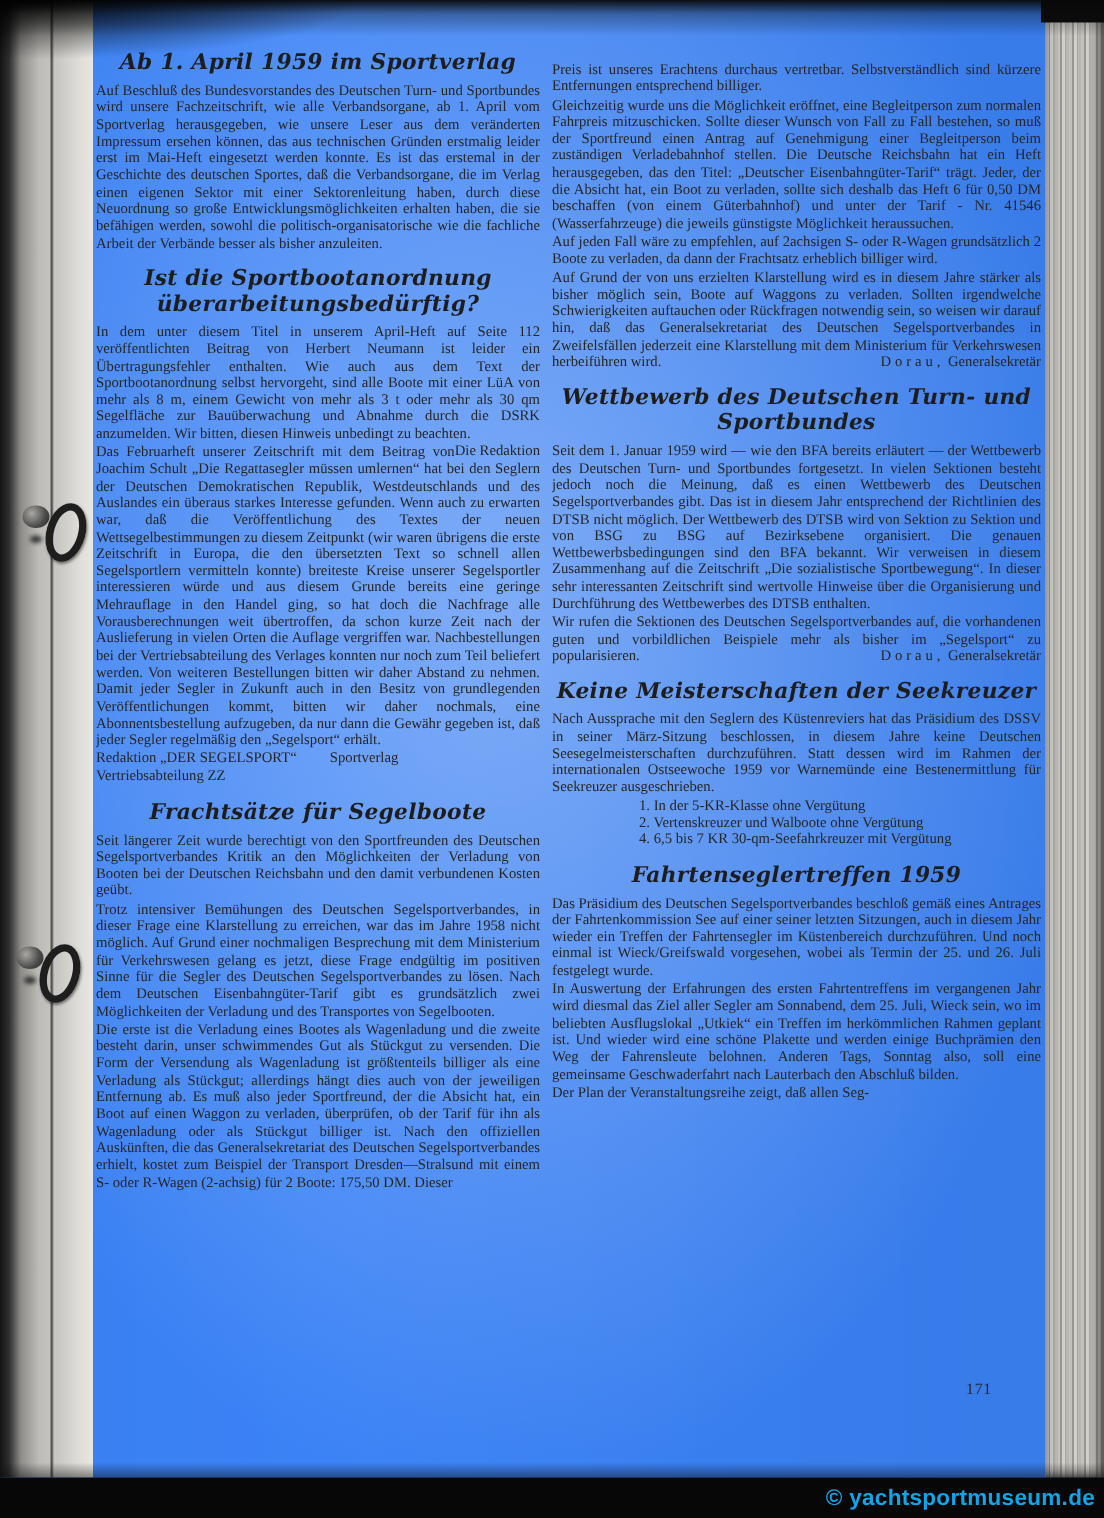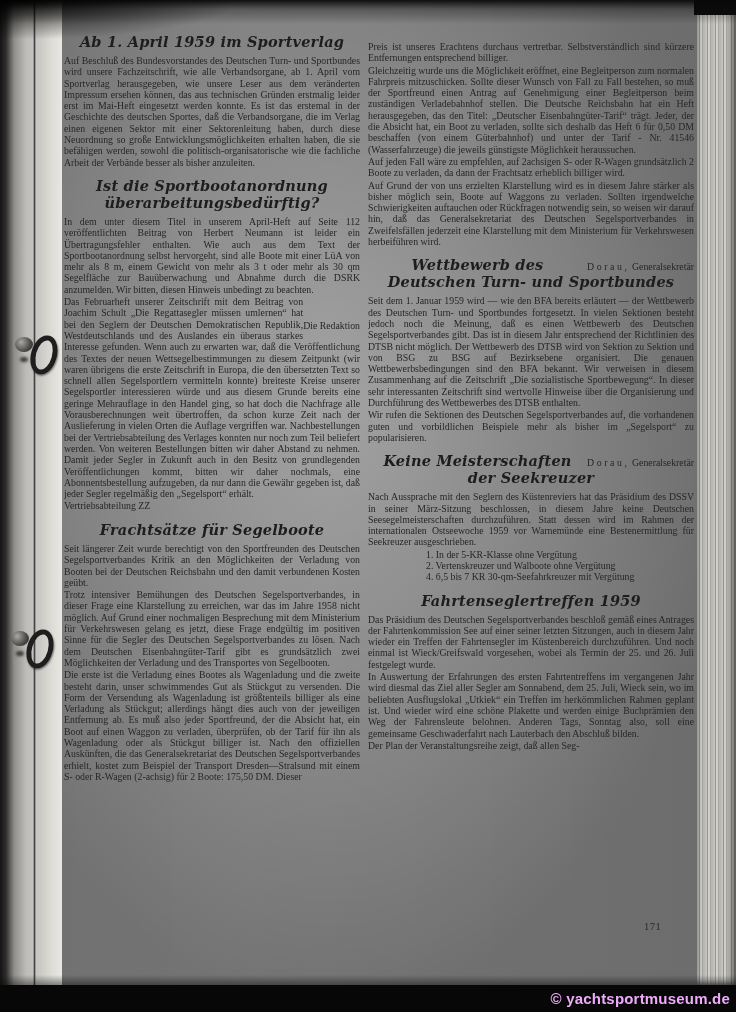--- a/index.html
+++ b/index.html
@@ -1,20 +1,20 @@
 <!DOCTYPE html>
 <html><head>
 <meta charset="utf-8">
 <style>
   html,body{margin:0;padding:0;}
   body{
     width:736px;height:1012px;position:relative;background:#000;
     font-family:"Liberation Serif", serif; overflow:hidden;
   }
-  .scan{position:absolute;inset:0;background:#737373;overflow:hidden;}
+  .scan{position:absolute;inset:0;background:#3b82f6;overflow:hidden;}
   .paper-tint{position:absolute;inset:0;
     background:
       radial-gradient(ellipse at 45% 40%, rgba(255,255,255,0.35), rgba(0,0,0,0) 70%),
       linear-gradient(to right, rgba(0,0,0,0.02), rgba(0,0,0,0) 30%, rgba(0,0,0,0.05) 92%);
     pointer-events:none;}
   
   .gutter{position:absolute;left:0;top:0;bottom:27px;width:62px;
     background:linear-gradient(to right,#141414 0,#2e2e2e 6px,#8e8d8a 14px,#bdbcb8 26px,#cac9c5 40px,#dddcd7 52px,#e9e7e2 62px);}
   .gutter-crease{position:absolute;left:33px;top:0;bottom:27px;width:3px;
     background:linear-gradient(to right,rgba(20,20,20,0),rgba(25,25,25,0.75),rgba(20,20,20,0));}
@@ -42,35 +42,35 @@
   
   .col{position:absolute;color:#242424;height:952px;overflow:hidden;}
   .col-left{left:64px;top:33px;width:296px;}
   .col-right{left:368px;top:41px;width:326px;}
   .heading{font-family:"DejaVu Serif", serif;font-style:italic;font-weight:bold;
     font-size:14.5px;line-height:17px;text-align:center;letter-spacing:0.2px;
     color:#1d1d1d;margin:9px 0 5px 0;}
   .heading.first{margin-top:0;}
   .para{font-size:9.8px;line-height:11.3px;text-align:justify;margin:0 0 1px 0;
     color:#262626;}
-  .sig-float{float:right;text-align:center;margin-top:25px;}
+  .sig-float{float:right;text-align:center;}
   .spaced{letter-spacing:2.6px;word-spacing:5px;}
   .sigrow{font-size:9.8px;line-height:11.6px;color:#262626;display:flex;}
   .sigrow .gap{margin-left:22px;}
   .sigrow.right{display:block;padding-right:26px;}
   .list{margin:1px 0 2px 0;padding-left:58px;}
   .li{font-size:9.8px;line-height:11.3px;color:#262626;padding-left:13px;text-indent:-13px;}
   .after-list{margin-top:2px;}
   
   .page-number{position:absolute;left:644px;top:921px;font-size:10.5px;color:#2a2a2a;
     letter-spacing:0.5px;}
   .bottom-bar{position:absolute;left:0;bottom:0;width:736px;height:27px;background:#070707;
     display:flex;align-items:center;justify-content:flex-end;z-index:10;}
   .watermark{font-family:"Liberation Sans", sans-serif;font-weight:bold;font-size:15px;
-    color:#f0abfc;padding-right:6px;letter-spacing:0.2px;}
+    color:#0ea5e9;padding-right:6px;letter-spacing:0.2px;}
 </style>
 </head>
 <body>
 
 <div class="scan">
   <div class="paper-tint"></div>
   <div class="gutter"></div>
   <div class="gutter-crease"></div>
   <div class="edge-stack"></div>
   <div class="edge-top"></div>
@@ -91,20 +91,24 @@
     <div class="heading first">Ab 1. April 1959 im Sportverlag</div>
     <p class="para">Auf Beschluß des Bundesvorstandes des Deutschen Turn- und Sportbundes wird unsere Fachzeitschrift, wie alle Verbandsorgane, ab 1. April vom Sportverlag herausgegeben, wie unsere Leser aus dem veränderten Impressum ersehen können, das aus technischen Gründen erstmalig leider erst im Mai-Heft eingesetzt werden konnte. Es ist das erstemal in der Geschichte des deutschen Sportes, daß die Verbandsorgane, die im Verlag einen eigenen Sektor mit einer Sektorenleitung haben, durch diese Neuordnung so große Entwicklungsmöglichkeiten erhalten haben, die sie befähigen werden, sowohl die politisch-organisatorische wie die fachliche Arbeit der Verbände besser als bisher anzuleiten.</p>
 
     <div class="heading">Ist die Sportbootanordnung überarbeitungsbedürftig?</div>
     <p class="para">
       <span>In dem unter diesem Titel in unserem April-Heft auf Seite 112 veröffentlichten Beitrag von Herbert Neumann ist leider ein Übertragungsfehler enthalten. Wie auch aus dem Text der Sportbootanordnung selbst hervorgeht, sind alle Boote mit einer LüA von mehr als 8 m, einem Gewicht von mehr als 3 t oder mehr als 30 qm Segelfläche zur Bauüberwachung und Abnahme durch die DSRK anzumelden. Wir bitten, diesen Hinweis unbedingt zu beachten.</span>
       <span class="sig-float">Die Redaktion</span>
     </p>
 
     <p class="para">Das Februarheft unserer Zeitschrift mit dem Beitrag von Joachim Schult „Die Regattasegler müssen umlernen“ hat bei den Seglern der Deutschen Demokratischen Republik, Westdeutschlands und des Auslandes ein überaus starkes Interesse gefunden. Wenn auch zu erwarten war, daß die Veröffentlichung des Textes der neuen Wettsegelbestimmungen zu diesem Zeitpunkt (wir waren übrigens die erste Zeitschrift in Europa, die den übersetzten Text so schnell allen Segelsportlern vermitteln konnte) breiteste Kreise unserer Segelsportler interessieren würde und aus diesem Grunde bereits eine geringe Mehrauflage in den Handel ging, so hat doch die Nachfrage alle Vorausberechnungen weit übertroffen, da schon kurze Zeit nach der Auslieferung in vielen Orten die Auflage vergriffen war. Nachbestellungen bei der Vertriebsabteilung des Verlages konnten nur noch zum Teil beliefert werden. Von weiteren Bestellungen bitten wir daher Abstand zu nehmen. Damit jeder Segler in Zukunft auch in den Besitz von grundlegenden Veröffentlichungen kommt, bitten wir daher nochmals, eine Abonnentsbestellung aufzugeben, da nur dann die Gewähr gegeben ist, daß jeder Segler regelmäßig den „Segelsport“ erhält.</p>
+    <div class="sigrow">
+      <span>Redaktion „DER SEGELSPORT“</span>
+      <span class="gap">Sportverlag</span>
+    </div>
     <div class="sigrow right">
       <span>Vertriebsabteilung ZZ</span>
     </div>
 
     <div class="heading">Frachtsätze für Segelboote</div>
     <p class="para">Seit längerer Zeit wurde berechtigt von den Sportfreunden des Deutschen Segelsportverbandes Kritik an den Möglichkeiten der Verladung von Booten bei der Deutschen Reichsbahn und den damit verbundenen Kosten geübt.</p>
     <p class="para">Trotz intensiver Bemühungen des Deutschen Segelsportverbandes, in dieser Frage eine Klarstellung zu erreichen, war das im Jahre 1958 nicht möglich. Auf Grund einer nochmaligen Besprechung mit dem Ministerium für Verkehrswesen gelang es jetzt, diese Frage endgültig im positiven Sinne für die Segler des Deutschen Segelsportverbandes zu lösen. Nach dem Deutschen Eisenbahngüter-Tarif gibt es grundsätzlich zwei Möglichkeiten der Verladung und des Transportes von Segelbooten.</p>
     <p class="para">Die erste ist die Verladung eines Bootes als Wagenladung und die zweite besteht darin, unser schwimmendes Gut als Stückgut zu versenden. Die Form der Versendung als Wagenladung ist größtenteils billiger als eine Verladung als Stückgut; allerdings hängt dies auch von der jeweiligen Entfernung ab. Es muß also jeder Sportfreund, der die Absicht hat, ein Boot auf einen Waggon zu verladen, überprüfen, ob der Tarif für ihn als Wagenladung oder als Stückgut billiger ist. Nach den offiziellen Auskünften, die das Generalsekretariat des Deutschen Segelsportverbandes erhielt, kostet zum Beispiel der Transport Dresden—Stralsund mit einem S- oder R-Wagen (2-achsig) für 2 Boote: 175,50 DM. Dieser</p>
   </div>
 

